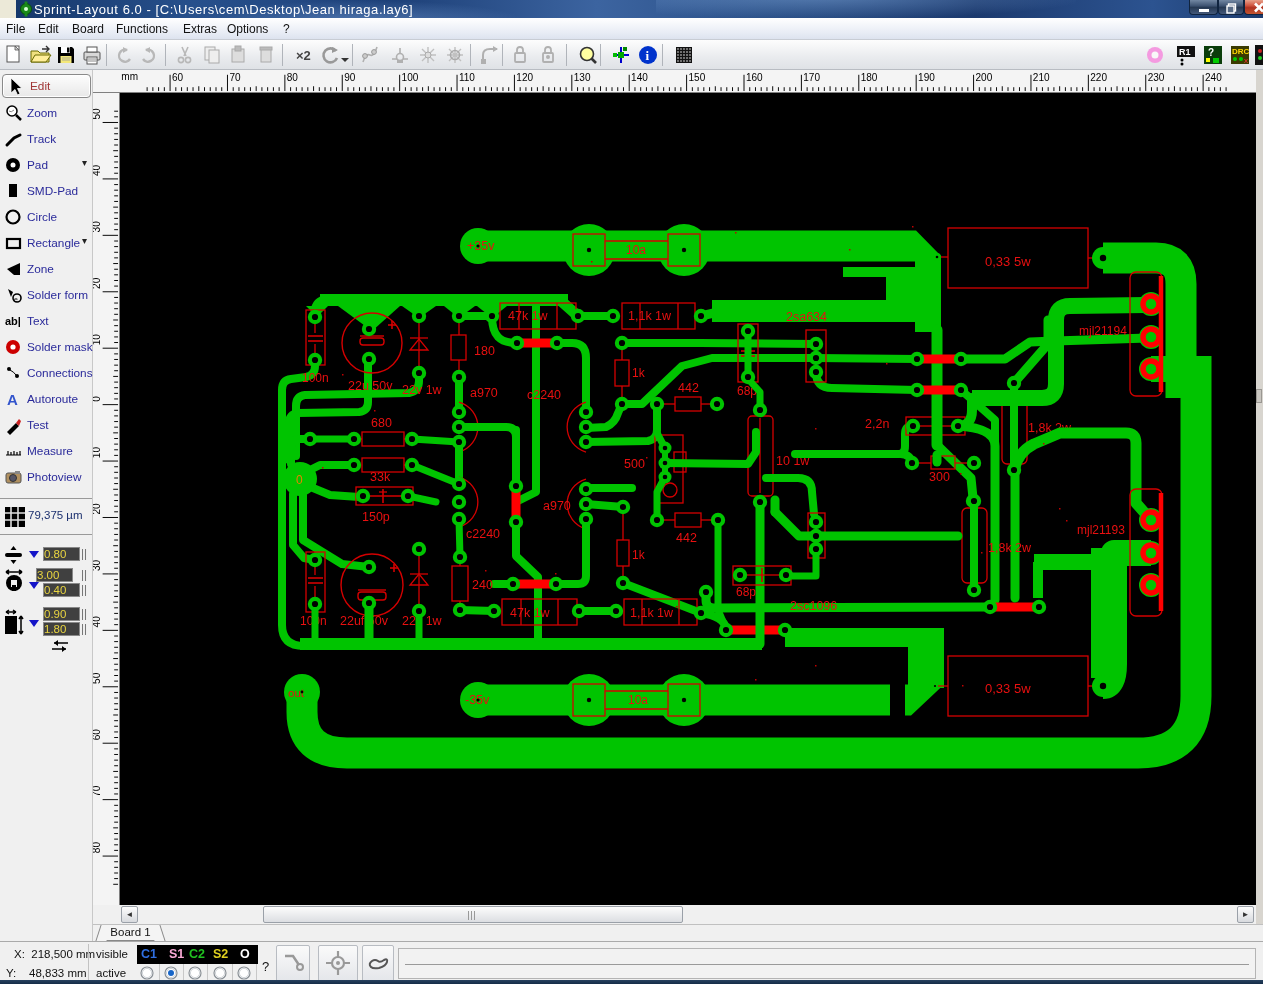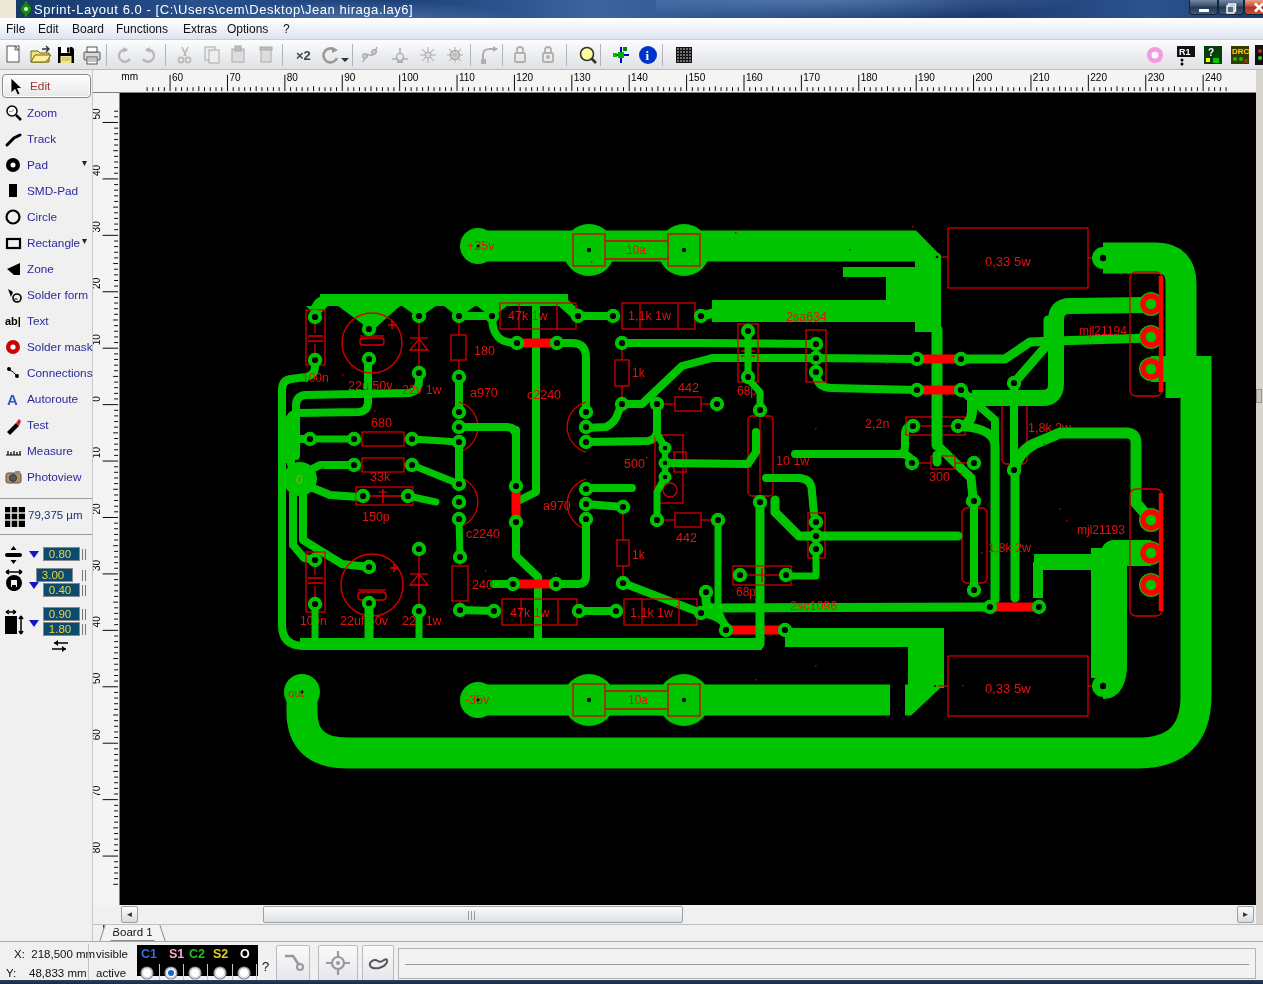--- a/index.html
+++ b/index.html
@@ -22,38 +22,38 @@
 .tool { position:absolute; left:0; width:93px; height:26px; }
 .tool.sel { left:2px; width:89px; height:24px; border:1px solid #8a8a8a; border-radius:4px; background:linear-gradient(#fdfdfd,#e8e8e8); box-shadow:inset 0 0 0 1px #fff; }
 .ticon { position:absolute; left:4px; top:3px; }
 .tool.sel .ticon { left:3px; top:2px; }
 .tlabel { position:absolute; left:27px; top:5.5px; font-size:11.8px; white-space:nowrap; }
 .tool.sel .tlabel { top:4px; }
 .darr { position:absolute; right:6px; top:5px; font-size:10px; color:#222; }
 .sep { position:absolute; left:0; width:92px; height:1px; background:#999; }
 .gridlbl { position:absolute; left:28px; top:439px; font-size:11.5px; color:#1b2f6e; }
 .btri { position:absolute; width:0; height:0; border-left:5.5px solid transparent; border-right:5.5px solid transparent; border-top:7px solid #1515c8; }
-.nfield { position:absolute; width:37px; height:14px; background:#0c4a6e; border:1px solid #888; color:#e8d440; font-size:11.5px; text-align:center; padding-right:3px; line-height:12px; }
+.nfield { position:absolute; width:37px; height:14px; background:#404040; border:1px solid #888; color:#e8d440; font-size:11.5px; text-align:left; padding-right:3px; line-height:12px; }
 .grip { position:absolute; width:5px; height:11px; background:repeating-linear-gradient(90deg,#777 0,#777 1.5px,#eee 1.5px,#eee 3px); }
 #topruler { position:absolute; left:93px; top:70px; width:1170px; height:23px; background:#f4f4f4; border-bottom:1px solid #808080; }
 #leftruler { position:absolute; left:93px; top:93px; width:27px; height:812px; background:#f4f4f4; border-right:1px solid #808080; }
 #canvas { position:absolute; left:120px; top:93px; width:1136px; height:812px; background:#000; }
 #rightstrip { position:absolute; left:1256px; top:70px; width:7px; height:871px; background:#d8d5cf; }
 #hscroll { position:absolute; left:120px; top:905px; width:1136px; height:19px; background:#f0f0f0; }
 .sbtn { position:absolute; top:1px; width:17px; height:17px; background:linear-gradient(#fdfdfd,#d8dade); border:1px solid #9aa0a8; border-radius:2px; font-size:8px; text-align:center; line-height:16px; color:#333; }
 #thumb { position:absolute; left:143px; top:1px; width:420px; height:17px; background:linear-gradient(#fcfcfc,#dcdee2); border:1px solid #9aa0a8; border-radius:2px; }
 #thumb:after { content:""; position:absolute; left:204px; top:4px; width:8px; height:9px; background:repeating-linear-gradient(90deg,#999 0,#999 1px,transparent 1px,transparent 3px); }
 #corner-bl { position:absolute; left:93px; top:905px; width:27px; height:19px; background:#f0f0f0; }
 #tabrow { position:absolute; left:93px; top:924px; width:1170px; height:17px; background:#f0f0f0; border-top:1px solid #c0c0c0; }
-#tab { position:absolute; left:10px; top:0; width:55px; height:16px; background:#f4f4f4; border-left:5px solid #4c1d95; border-right:1px solid #888; border-bottom:1px solid #888; transform:perspective(10px); font-size:11.5px; text-align:center; line-height:15px; color:#111; }
+#tab { position:absolute; left:10px; top:0; width:55px; height:16px; background:#f4f4f4; border-left:1px solid #4c1d95; border-right:1px solid #888; border-bottom:1px solid #888; transform:perspective(10px); font-size:11.5px; text-align:center; line-height:15px; color:#111; }
 #tab:before { content:""; position:absolute; left:-6px; top:0; width:10px; height:16px; background:#f4f4f4; border-left:1px solid #888; transform:skewX(-18deg); }
 #tab:after { content:""; position:absolute; right:-6px; top:0; width:10px; height:16px; background:#f4f4f4; border-right:1px solid #888; transform:skewX(18deg); }
 #statusbar { position:absolute; left:0; top:941px; width:1263px; height:43px; background:#f0f0f0; border-top:1px solid #aaa; font-size:11.5px; color:#111; }
 .vsep { position:absolute; top:2px; height:40px; width:1px; background:#c2c2c2; }
-#layerbox { position:absolute; left:137px; top:3px; width:121px; height:31px; background:#000; }
+#layerbox { position:absolute; left:137px; top:3px; width:121px; height:19px; background:#000; }
 #layerbox span { font-weight:bold; font-size:12.5px; position:absolute; top:2px; }
 .statbtn { position:absolute; top:3px; height:37px; background:linear-gradient(#fafafa,#e4e6ea); border:1px solid #b8bcc2; border-radius:2px; }
 #longfield { position:absolute; left:398px; top:6px; width:858px; height:31px; border:1px solid #b4b4b4; background:#f2f2f2; }
 </style></head><body>
 <div id="titlebar">
     <div class="blob1"></div>
     <div class="blob2"></div>
 <svg id="appicon" width="15" height="16" viewBox="0 0 15 16">
       <circle cx="7" cy="8" r="5.5" fill="#1a8a1a" stroke="#0a4d0a"></circle>
       <circle cx="7" cy="8" r="2" fill="#d8ffd8"></circle>

